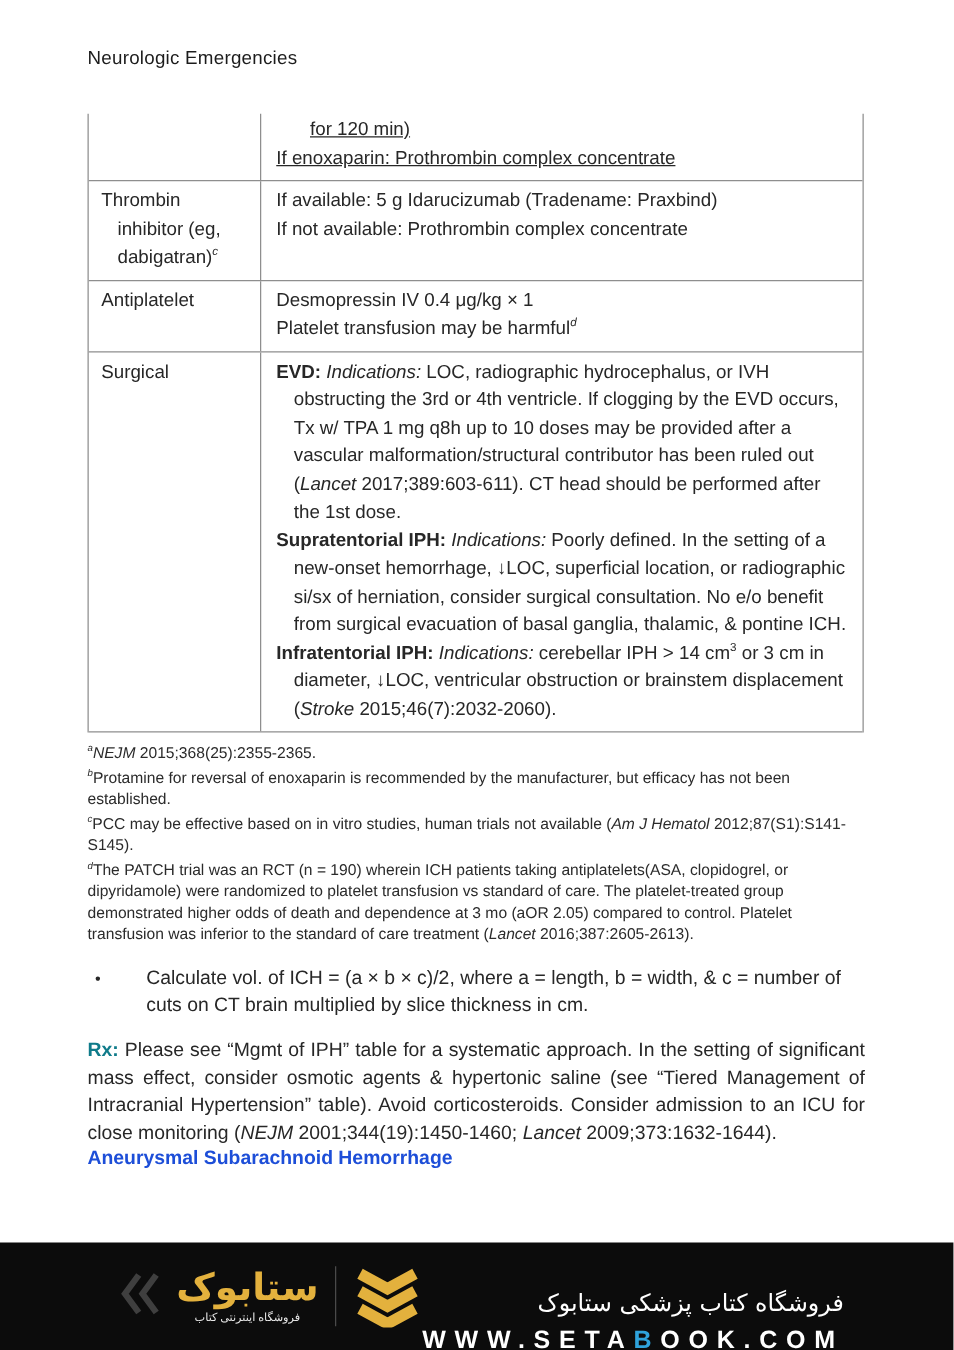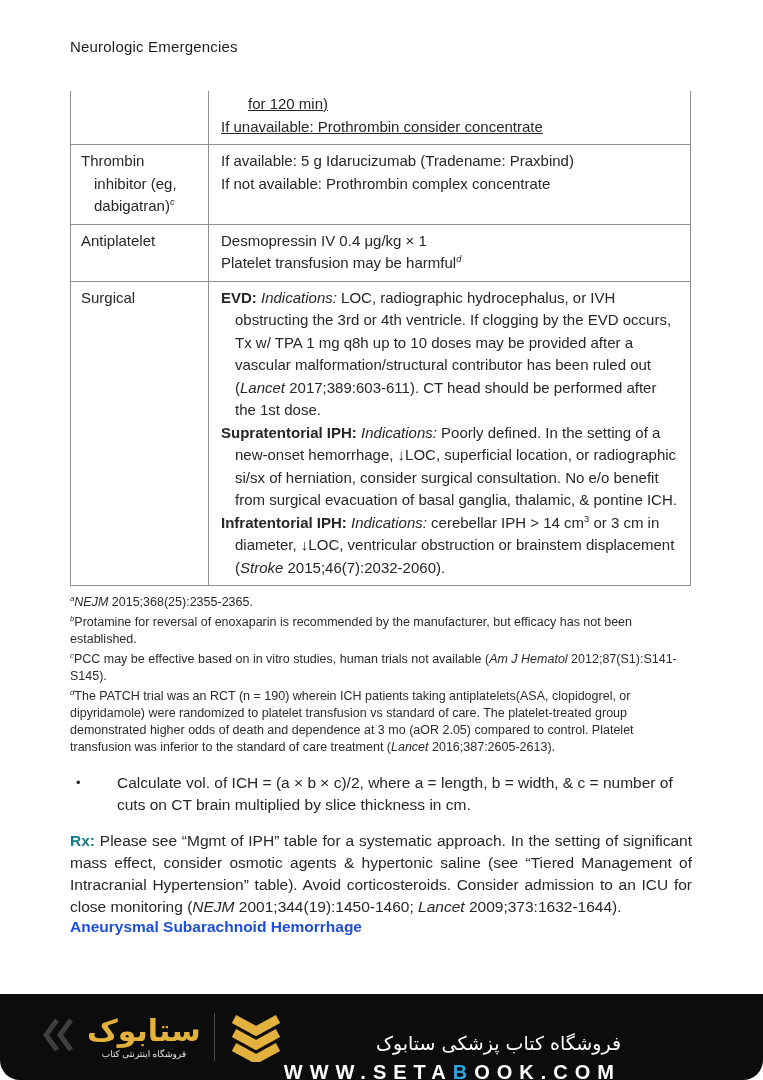--- a/index.html
+++ b/index.html
@@ -1,20 +1,20 @@
 <!DOCTYPE html>
 <html><head>
 <meta charset="utf-8">
 <style>
   * { margin:0; padding:0; box-sizing:border-box; }
   html,body { background:#ffffff; }
   .page {
     position:relative; width:763px; height:1080px; background:#ffffff;
     font-family:"Liberation Sans","DejaVu Sans",sans-serif;
-    color:#272727; overflow:hidden; margin:0 auto;border-radius:20px;
+    color:#272727; overflow:hidden; margin:0 auto;
   }
   .content { padding:38px 71px 0 70px; }
   .running-header { font-size:15px; color:#1c1c1c; margin-bottom:36px; letter-spacing:.2px; }
 
   
   .tx-table { width:621px; border-left:1px solid #8e8e8e; border-right:1px solid #8e8e8e; font-size:15px; line-height:22.5px; }
   .trow { display:flex; border-bottom:1px solid #8e8e8e; }
   .label-cell { flex:0 0 138px; width:138px; border-right:1px solid #8e8e8e; padding:5px 8px 6px 10px; }
   .content-cell { flex:1; padding:5px 10px 6px 12px; }
   .trow.partial .label-cell, .trow.partial .content-cell { padding-top:2px;text-decoration:underline; }
@@ -32,21 +32,21 @@
   
   .bullet-row { display:flex; margin-top:16px; font-size:15.5px; line-height:22px; }
   .bullet-marker { flex:0 0 27px; width:27px; padding-left:6px; font-size:13px; }
   .bullet-text { flex:1;margin-left:20px; }
   .rx { margin-top:14px; font-size:15.5px; line-height:22px; text-align:justify; }
   .section-heading { font-size:15.5px; font-weight:700; color:#1d4ed8; }
 
   
   .footer {
     position:absolute; left:0; right:0; bottom:0; height:86px; background:#0c0c0c;
-    display:flex; align-items:center; justify-content:flex-start;
+    display:flex; align-items:center; justify-content:center;
     padding:0 34px 0 42px;
   }
   .footer-left { display:flex; align-items:center; gap:13px; }
   .logo-block { text-align:center; }
   .logo-fa { font-family:"DejaVu Sans",sans-serif; color:#e3b13d; font-size:30px; font-weight:700; direction:rtl; line-height:1.05; }
   .logo-sub { font-family:Liberation Serif, serif; color:#e8e8e8; font-size:9px; direction:rtl; margin-top:3px; letter-spacing:1px; }
   .sep { width:1px; height:48px; background:#4a4a4a; }
   .footer-right { text-align:right;margin-top:41px; }
   .tagline { font-family:"DejaVu Sans",sans-serif; color:#ffffff; font-size:19px; direction:rtl; margin-bottom:7px; }
   .url { color:#ffffff; font-size:20px; font-weight:700; letter-spacing:7px; white-space:nowrap; }
@@ -59,21 +59,21 @@
   <div class="content">
 
     <div class="running-header">Neurologic Emergencies</div>
 
     <div class="tx-table">
 
       <div class="trow partial">
         <div class="label-cell"></div>
         <div class="content-cell">
           <div class="indent1">for 120 min)</div>
-          <div>If unavailable: Prothrombin consider concentrate</div>
+          <div>If enoxaparin: Prothrombin complex concentrate</div>
         </div>
       </div>
 
       <div class="trow">
         <div class="label-cell">
           <div class="hang"><span>Thrombin inhibitor (eg, dabigatran)</span><sup class="i">c</sup></div>
         </div>
         <div class="content-cell">
           <div><span>If available: 5 g Idarucizumab (Tradename: Praxbind)</span></div>
           <div><span>If not available: Prothrombin complex concentrate</span></div>

